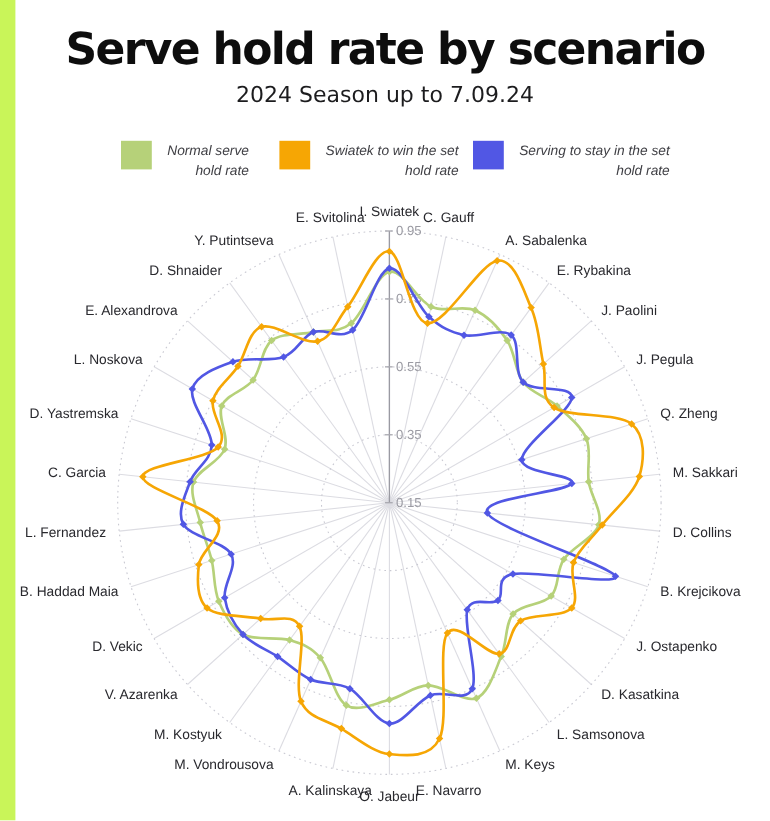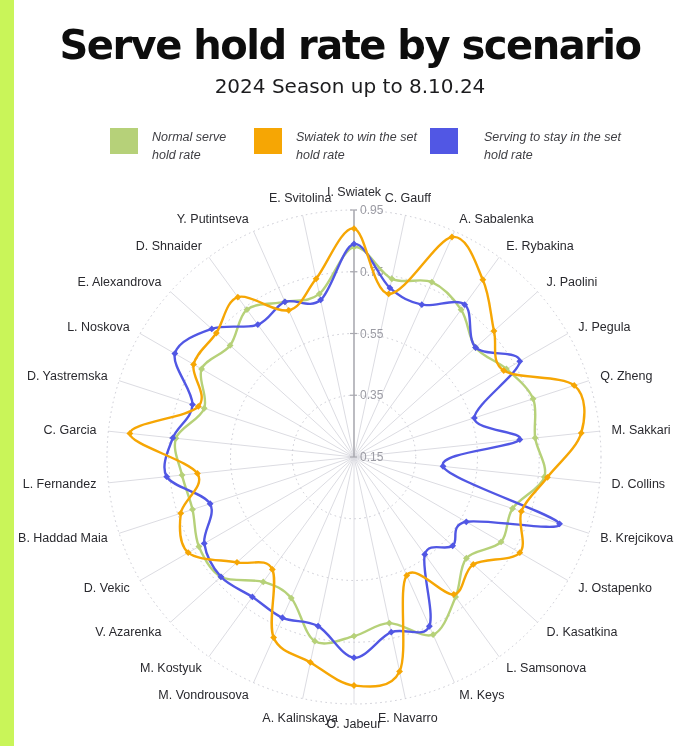--- a/index.html
+++ b/index.html
@@ -14,39 +14,39 @@
     font-size:40px;letter-spacing:-1.5px;color:#0d0d0d;line-height:1.15;
   }
   .subtitle{
     margin:6px 0 0 0;font-family:"DejaVu Sans",sans-serif;font-weight:500;
     font-size:20px;color:#1c1c1e;letter-spacing:0px;
   }
   .legend{position:absolute;top:128px;left:0;width:700px;height:46px;}
   .legend-item{position:absolute;top:0;display:flex;align-items:flex-start;}
   .legend-item.l0{left:110px;}
   .legend-item.l1{left:254px;}
-  .legend-item.l2{left:430px;gap:12px;}
+  .legend-item.l2{left:430px;}
   .swatch{width:28px;height:26px;flex:0 0 28px;}
   .legend-text{
     margin-left:14px;font-style:italic;font-size:12.5px;line-height:1.4;
-    color:#3f3f44;padding-top:1px;white-space:nowrap;
+    color:#3f3f44;padding-top:1px;white-space:nowrap;text-align:right;
   }
   .chart-wrap{position:absolute;left:0;top:0;width:700px;height:746px;}
   svg text{font-family:"Liberation Sans",sans-serif;}
   .player-label{font-size:12.5px;fill:#29292e;}
   .tick-label{font-size:12px;fill:#9b9ba3;}
 </style>
 </head>
 <body>
 
 <div class="accent-bar" style="background: rgb(201, 245, 89);"></div>
 
 <div class="header">
   <h1 class="title">Serve hold rate by scenario</h1>
-  <div class="subtitle">2024 Season up to 8.10.24</div>
+  <div class="subtitle">2024 Season up to 7.09.24</div>
 </div>
 
 <div class="legend">
   <div class="legend-item l0">
     <span class="swatch" style="background: rgb(182, 209, 121);"></span>
     <span class="legend-text"><span>Normal serve</span><br><span>hold rate</span></span>
   </div>
   <div class="legend-item l1">
     <span class="swatch" style="background: rgb(246, 166, 4);"></span>
     <span class="legend-text"><span>Swiatek to win the set</span><br><span>hold rate</span></span>

